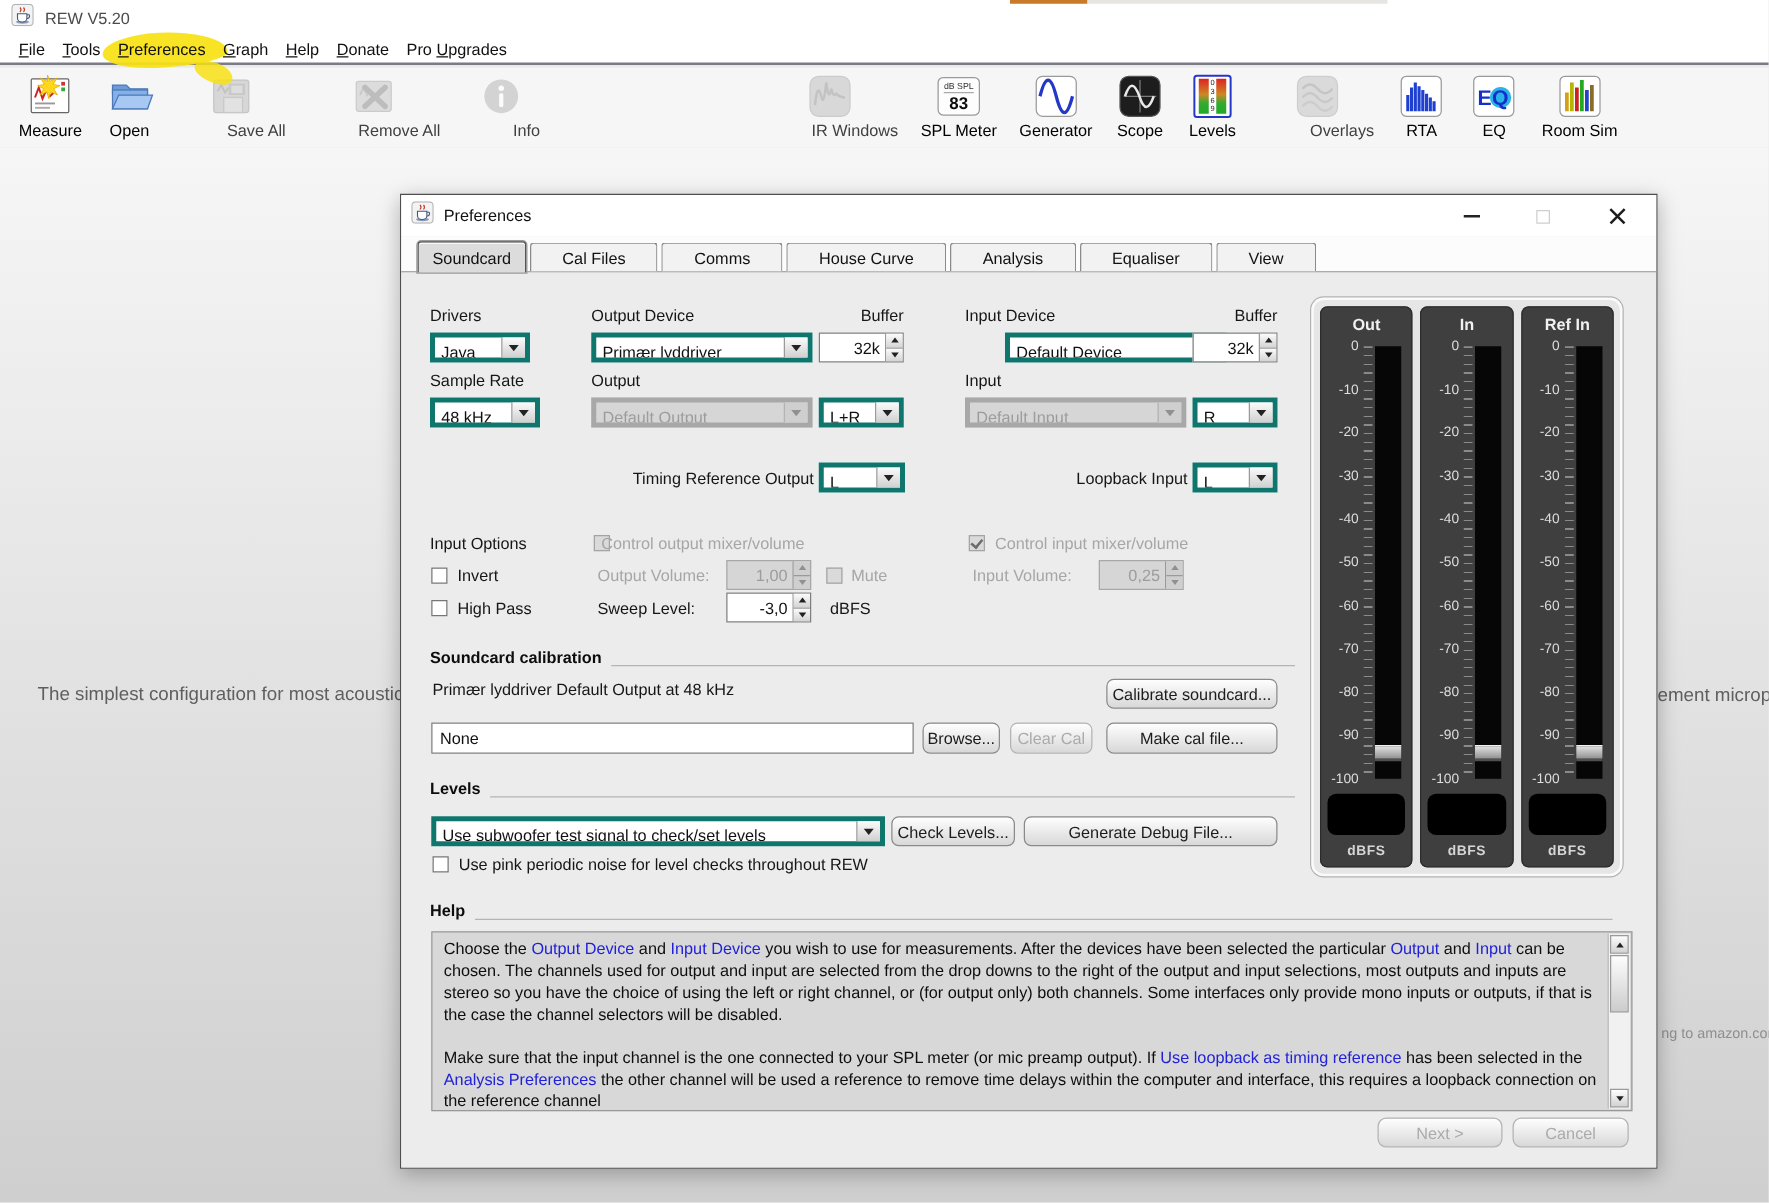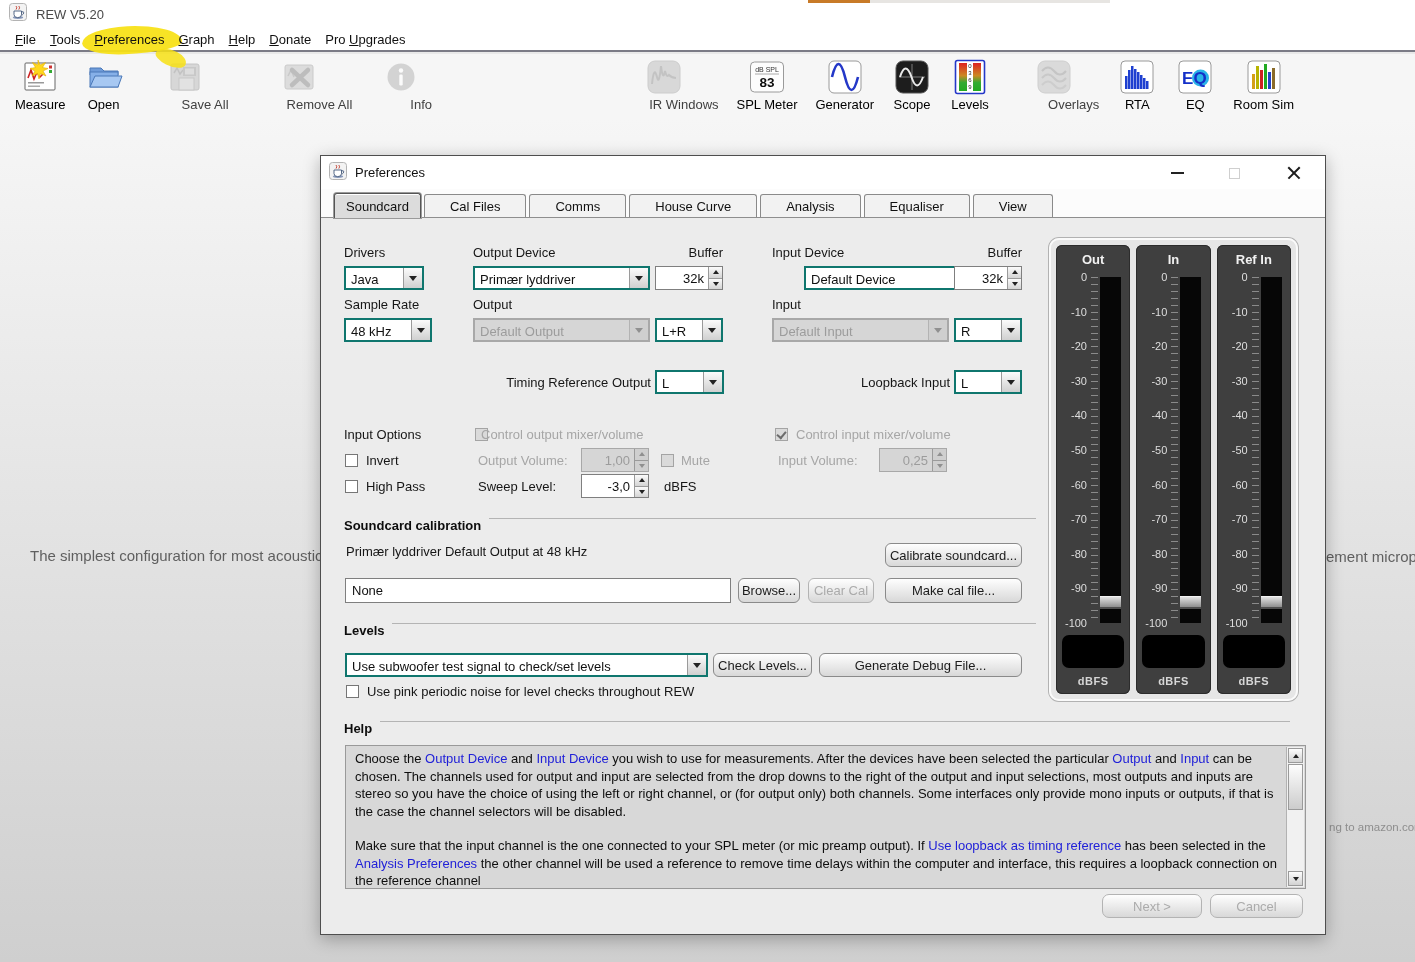--- a/index.html
+++ b/index.html
@@ -57,21 +57,21 @@
   .tab{font-size:13px;color:#111;background:#f2f2f2;border:1px solid #8a8a8a;border-bottom:none;
        border-radius:3px 3px 0 0;padding:4px 25px 3px;margin-right:3px;position:relative;}
   .tab.sel{background:#dcdcdc;border-color:#555;box-shadow:inset 0 1px 0 #fff,0 0 0 1px #9a9a9a;
            padding:5px 11px 4px;margin-bottom:-1px;z-index:2;}
   .dlg-body{position:absolute;left:0;top:62px;right:0;bottom:0;background:#ececec;}
 
   .lbl{position:absolute;font-size:13px;color:#161616;white-space:nowrap;}
   .lbl.dis{color:#a6a6a6;}
   .lbl.ralign{text-align:right;}
 
-  .combo{position:absolute;height:24px;background:#fff;border:2px solid #0f766e;
+  .combo{position:absolute;height:24px;background:#fff;border:4px solid #0f766e;
          display:flex;align-items:stretch;box-sizing:border-box;}
   .combo .val{flex:1;font-size:13px;color:#101010;padding:4px 5px 0;white-space:nowrap;overflow:hidden;}
   .combo .cbtn{width:18px;background:linear-gradient(#fbfbfb,#d0d0d0);border-left:1px solid #9a9a9a;
                display:flex;align-items:center;justify-content:center;}
   .tri-dn{width:0;height:0;border-left:4px solid transparent;border-right:4px solid transparent;border-top:5px solid #222;}
   .tri-up{width:0;height:0;border-left:3px solid transparent;border-right:3px solid transparent;border-bottom:4px solid #222;}
   .tri-dn.sm{border-left-width:3px;border-right-width:3px;border-top-width:4px;}
   .combo.dis{background:#d6d6d6;border-color:#a8a8a8;}
   .combo.dis .val{color:#9c9c9c;}
   .combo.dis .cbtn{background:#cfcfcf;border-left-color:#b3b3b3;}
@@ -95,21 +95,21 @@
       border-left:2px solid #6c6c6c;border-bottom:2px solid #6c6c6c;transform:rotate(-50deg);}
 
   .btn2{position:absolute;height:24px;border:1px solid #8a8a8a;border-radius:6px;
         background:linear-gradient(#fefefe,#d8d8d8);font-size:13px;color:#1c1c1c;
         display:flex;align-items:center;justify-content:center;box-sizing:border-box;white-space:nowrap;}
   .btn2.dis{color:#ababab;border-color:#b3b3b3;}
 
   .tfield{position:absolute;height:25px;background:#fff;border:1px solid #7f7f7f;
           font-size:13px;color:#101010;padding:0 6px;line-height:23px;box-sizing:border-box;}
 
-  .sect{position:absolute;display:flex;align-items:flex-start;}
+  .sect{position:absolute;display:flex;align-items:flex-end;}
   .sect .stitle{font-size:13px;font-weight:bold;color:#0d0d0d;margin-right:8px;white-space:nowrap;}
   .sect .rule{flex:1;height:1px;background:#b4b4b4;}
 
   .help-box{position:absolute;background:#d8d8d8;border:1px solid #999;overflow:hidden;box-sizing:border-box;}
   .help-text{position:absolute;left:9px;top:4px;right:26px;font-size:13px;line-height:17.5px;color:#0e0e0e;}
   .help-text p{margin:0 0 17px;}
   .hlink{color:#2121d8;}
   .vsb{position:absolute;top:1px;right:1px;bottom:1px;width:17px;background:#f1f1f1;border-left:1px solid #b2b2b2;}
   .sbtn{position:absolute;left:1px;right:1px;height:15px;background:linear-gradient(#fdfdfd,#d2d2d2);
         border:1px solid #9a9a9a;display:flex;align-items:center;justify-content:center;box-sizing:border-box;}

